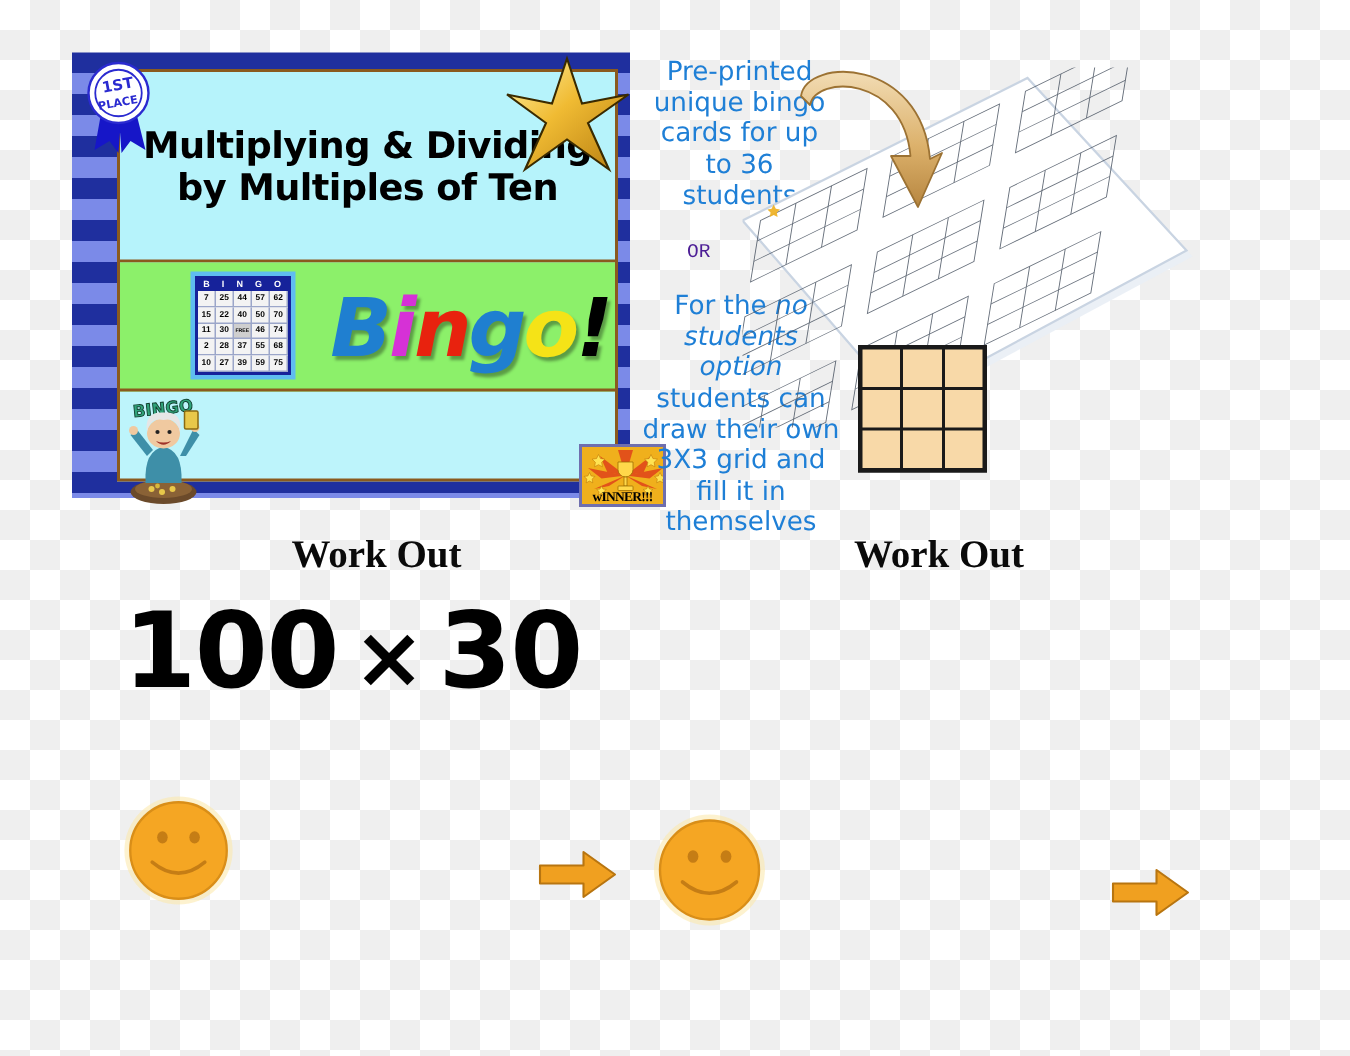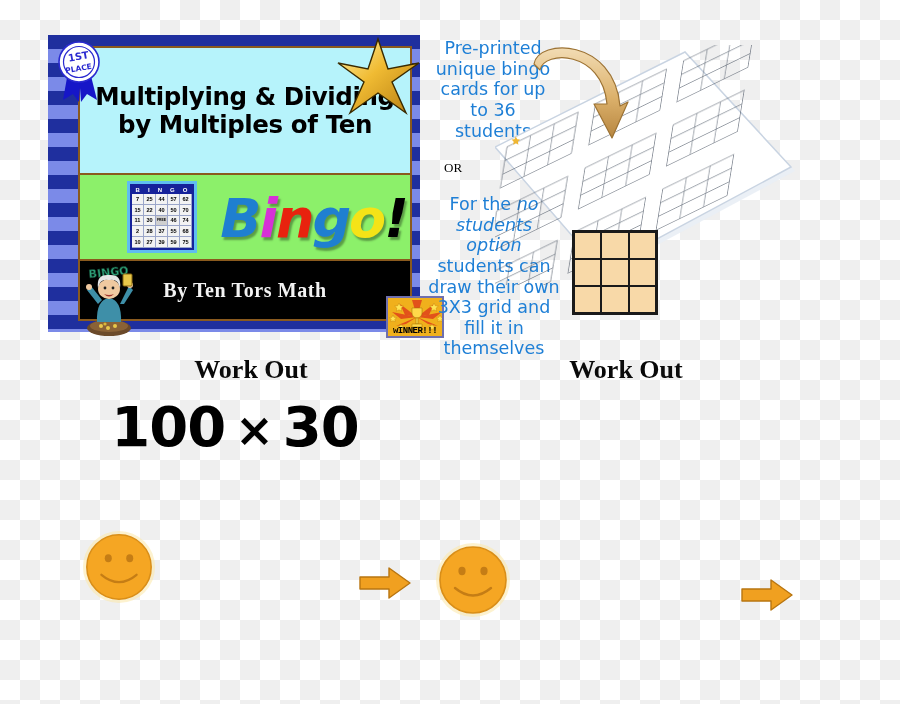--- a/index.html
+++ b/index.html
@@ -143,39 +143,39 @@
     position: absolute; left: 306px; top: 248px;
     width: 58px; height: 42px;
     background: linear-gradient(#f2b520, #e6a415);
     border: 2px solid #6f6fae;
     box-sizing: border-box;
     overflow: hidden;
   }
   .winner-text {
     position: absolute; left: 0; right: 0; bottom: 0px;
     text-align: center;
-    font-family: Liberation Mono, monospace;
+    font-family: Liberation Serif, serif;
     font-weight: bold; font-size: 9px; color: #000;
     letter-spacing: -0.5px;
   }
 
   
   .anno {
     position: absolute;
     font-family: "DejaVu Sans", sans-serif;
     color: #1e7fd6;
     font-size: 17.5px;
     line-height: 1.18;
     text-align: center;
   }
   #anno-preprinted { left: 432px; top: 38px; width: 122px; }
   #anno-or {
-    left: 444px; top: 160px;
-    font-family: Liberation Serif, serif;
-    font-size: 13px; color: #000000; font-weight: normal;
+    left: 458px; top: 160px;
+    font-family: Liberation Mono, monospace;
+    font-size: 13px; color: #4c1d95; font-weight: normal;
     text-align: left;
   }
   #anno-noprint { left: 428px; top: 194px; width: 132px; }
   #anno-noprint .ital { font-style: italic; }
 
   #cards-sheet { position: absolute; left: 495px; top: 45px; width: 300px; height: 240px; }
   #curve-arrow { position: absolute; left: 528px; top: 42px; width: 120px; height: 100px; }
 
   
   #grid3 {
@@ -201,21 +201,21 @@
     color: #0a0a0a;
     margin-left: 32px;
   }
   .q-expr {
     font-family: "DejaVu Sans", sans-serif;
     font-weight: bold;
     color: #000;
     white-space: nowrap;
   }
   #q1 { left: 80px; top: 355px; width: 310px; }
-  #q1 .q-expr { font-size: 56px; line-height: 1.0; margin-top: 14px; letter-spacing: -1px;}
+  #q1 .q-expr { font-size: 70px; line-height: 1.0; margin-top: 14px; letter-spacing: -1px;}
   #q2 { left: 455px; top: 355px; width: 310px; }
   #q2 .q-expr { font-size: 66px; line-height: 1.0; margin-top: 14px; letter-spacing: -1px;}
   .op { font-size: 0.82em; padding: 0 10px; }
 
   
   .smiley { position: absolute; }
   #smiley1 { left: 80px; top: 528px; width: 78px; height: 78px; }
   #smiley2 { left: 433px; top: 540px; width: 80px; height: 80px; }
   .arrow { position: absolute; }
   #arrow1 { left: 358px; top: 566px; width: 54px; height: 34px; }
@@ -285,23 +285,20 @@
 
     <div class="bingo-word">
       <span style="color:#1f7fd0">B</span>
         <span style="color:#d631d6">i</span>
         <span style="color:#e8220e">n</span>
         <span style="color:#1f7fd0">g</span>
         <span style="color:#f5e317">o</span>
         <span style="color:#000000">!</span>
     </div>
 
-    <div class="cover-black-band">
-      <div class="cover-author">By Ten Tors Math</div>
-    </div>
 
     <svg id="bingo-lady" viewBox="0 0 54 72">
       <text x="27" y="12" font-family="DejaVu Sans, sans-serif" font-size="11" font-weight="bold" fill="#2fa37a" stroke="#11402f" stroke-width="0.6" text-anchor="middle" transform="rotate(-6 27 12)">BINGO</text>
       <ellipse cx="27" cy="64" rx="22" ry="8" fill="#6b4a2a"></ellipse>
       <ellipse cx="27" cy="62" rx="19" ry="6" fill="#8a6236"></ellipse>
       <circle cx="19" cy="62" r="2" fill="#e8c84a"></circle>
         <circle cx="26" cy="64" r="2" fill="#e8c84a"></circle>
       <circle cx="33" cy="62" r="2" fill="#e8c84a"></circle>
         <circle cx="23" cy="60" r="1.6" fill="#d8b83a"></circle>
       <path d="M15 58 Q14 36 27 34 Q40 36 39 58 Z" fill="#3e8fa8"></path>

